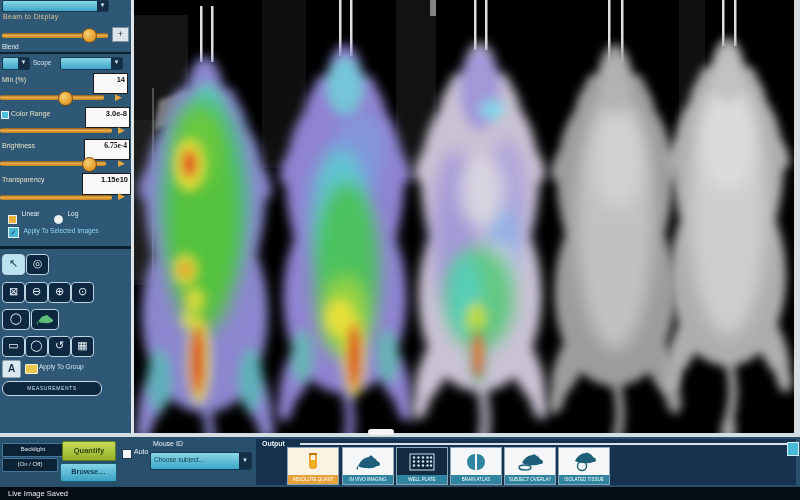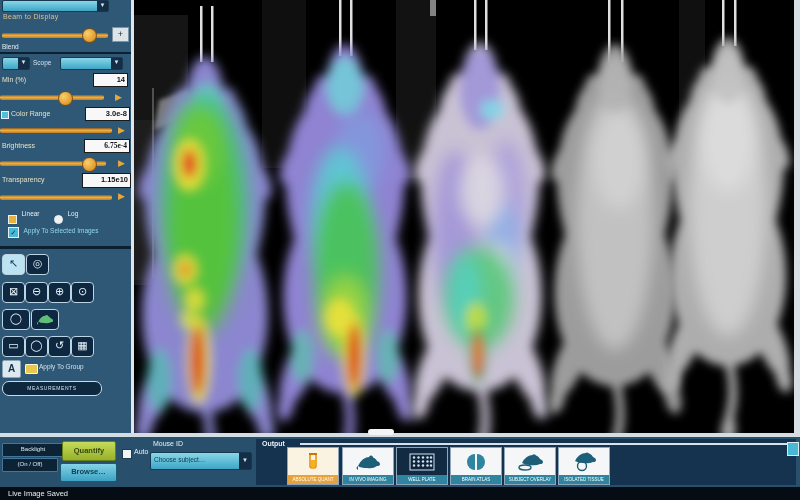--- a/index.html
+++ b/index.html
@@ -12,21 +12,21 @@
   .dd .caret{position:absolute;right:0;top:0;bottom:0;width:11px;background:#132e46;color:#cfe6f2;
              font-size:6px;line-height:9px;text-align:center;}
   .dd .val{display:block;font-size:6px;color:#0d4050;padding:1px 12px 0 3px;overflow:hidden;white-space:nowrap;}
   .lbl{font-size:7px;color:#e6e2c2;white-space:nowrap;}
   .lbl-c{font-size:6.5px;color:#cfe0ea;white-space:nowrap;}
   .track{height:5px;border-radius:2px;background:linear-gradient(#8a5a20,#eeb246 45%,#c07d22);}
   .knob{width:13px;height:13px;border-radius:50%;border:1px solid #7c4c12;
         background:radial-gradient(circle at 35% 35%,#f8cf6e,#e09a2c 70%,#b06f18);}
   .sl-arrow{color:#e8a63c;font-size:9px;line-height:9px;}
   .valbox{background:#f8f8f8;border:1px solid #1a1a1a;color:#101010;font-size:7.5px;
-          text-align:right;padding:1px 2px 0 1px;font-weight:bold;}
+          text-align:right;padding:1px 2px 7px 1px;font-weight:bold;}
   .divider{left:0;width:131px;height:2px;background:#0b2030;}
   .toolbtn{width:21px;height:19px;background:#0d2840;border:1px solid #bdd4e2;border-radius:4px;
            color:#e9f3f9;font-size:11px;line-height:17px;text-align:center;}
   .toolbtn.sel{background:#bce3f1;color:#16324a;}
   .radio-mark{width:7px;height:7px;border:1px solid #e8f0f4;display:inline-block;}
   
   #viewport{left:134px;top:0;width:660px;height:433px;background:#000;}
   #vsep{left:131px;top:0;width:3px;height:434px;background:#dfe6ea;}
   #rsep{left:794px;top:0;width:6px;height:433px;background:#d8e0e6;}
   #hsep{left:0;top:433px;width:800px;height:4px;background:#d4dde2;}

